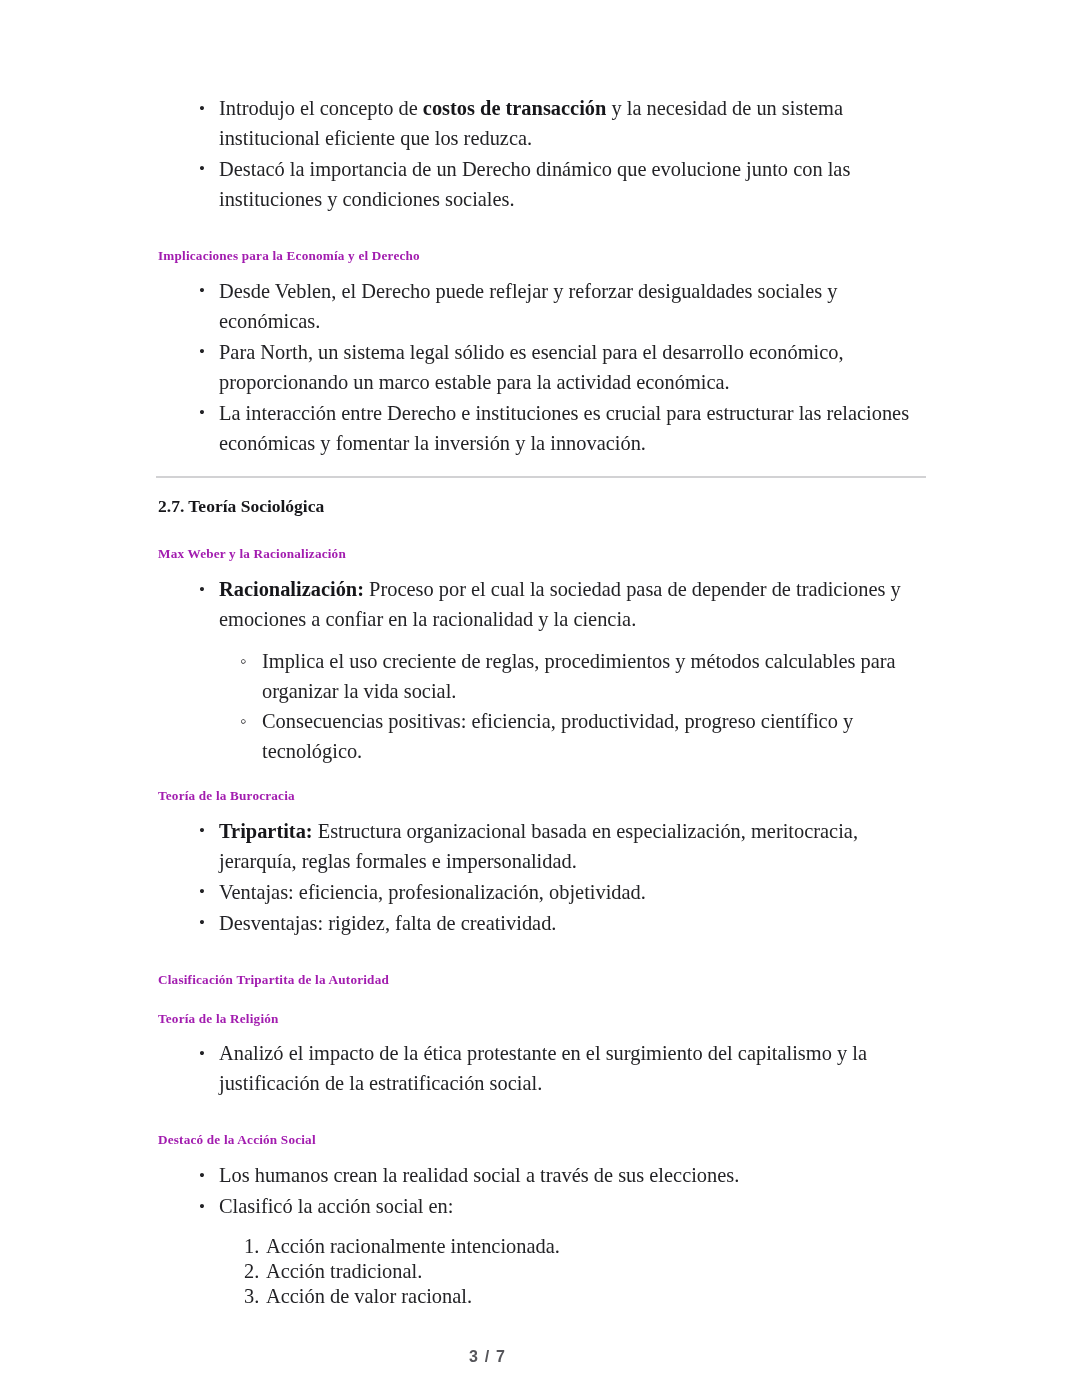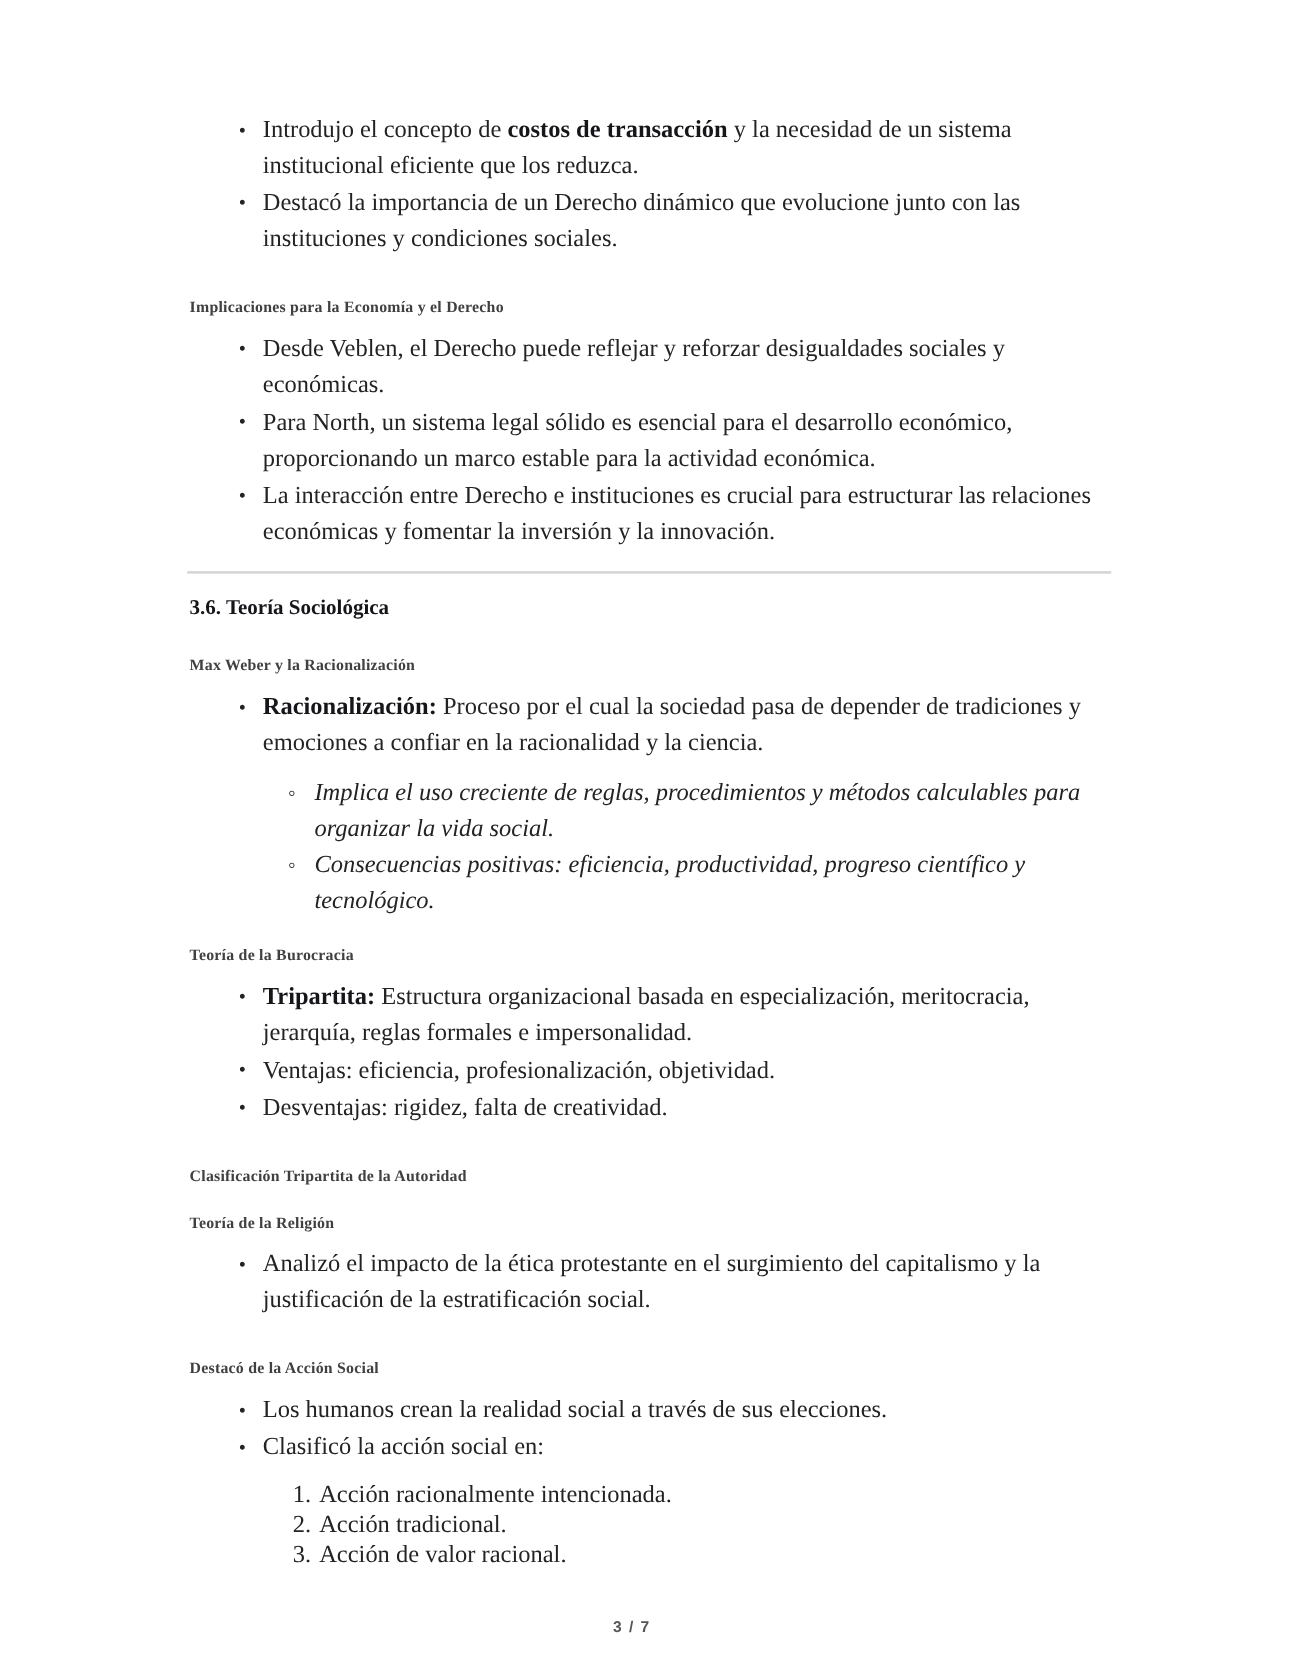--- a/index.html
+++ b/index.html
@@ -32,21 +32,21 @@
     width: 770px;
   }
 
   
   .subheading {
     font-family: "Liberation Serif", "DejaVu Serif", serif;
     font-weight: bold;
     font-size: 13.2px;
     line-height: 1.35;
     letter-spacing: 0.2px;
-    color: #404040;
+    color: #a21caf;
     margin: 0 0 1px 2px;
   }
 
   
   .section-heading {
     font-family: "Liberation Serif", "DejaVu Serif", serif;
     font-weight: bold;
     font-size: 17.5px;
     line-height: 1.35;
     color: #16161a;
@@ -83,21 +83,20 @@
     top: -0.5px;
     font-size: 17px;
     line-height: 1.72;
     color: #232326;
   }
 
   ul.l2 {
     list-style: none;
     margin: 0;
     padding: 0;
-    font-style: italic;
   }
   ul.l2 > li {
     position: relative;
     padding-left: 106px;
     font-size: 20.4px;
     line-height: 1.47;
     margin: 0;
     color: #232326;
   }
   ul.l2 > li::before {
@@ -133,45 +132,44 @@
   .gap-md { height: 20px; }
 
   
   .footer {
     position: absolute;
     left: 0;
     top: 1348px;
     width: 975px;
     text-align: center;
     font-family: "Liberation Sans", "DejaVu Sans", sans-serif;
-    font-size: 13px;
+    font-size: 16px;
     font-weight: bold;
     letter-spacing: 1.2px;
     color: #55555a;
-    padding-left: 39px;
   }
 </style>
 </head>
 <body>
 
 <div class="page">
   <div class="content" id="doc-content">
       <ul class="l1">
         <li>Introdujo el concepto de <b>costos de transacción</b> y la necesidad de un sistema institucional eficiente que los reduzca.</li>
         <li>Destacó la importancia de un Derecho dinámico que evolucione junto con las instituciones y condiciones sociales.</li>
       </ul>
       <div class="gap-md"></div>
       <div class="subheading">Implicaciones para la Economía y el Derecho</div>
       <ul class="l1">
         <li>Desde Veblen, el Derecho puede reflejar y reforzar desigualdades sociales y económicas.</li>
         <li>Para North, un sistema legal sólido es esencial para el desarrollo económico, proporcionando un marco estable para la actividad económica.</li>
         <li>La interacción entre Derecho e instituciones es crucial para estructurar las relaciones económicas y fomentar la inversión y la innovación.</li>
       </ul>
       <hr class="divider">
-      <div class="section-heading">3.6. Teoría Sociológica</div>
+      <div class="section-heading">2.7. Teoría Sociológica</div>
       <div class="gap-md"></div>
       <div class="subheading">Max Weber y la Racionalización</div>
       <ul class="l1">
         <li><b>Racionalización:</b> Proceso por el cual la sociedad pasa de depender de tradiciones y emociones a confiar en la racionalidad y la ciencia.</li>
       </ul>
       <ul class="l2">
         <li>Implica el uso creciente de reglas, procedimientos y métodos calculables para organizar la vida social.</li>
         <li>Consecuencias positivas: eficiencia, productividad, progreso científico y tecnológico.</li>
       </ul>
       <div class="gap-md"></div>

